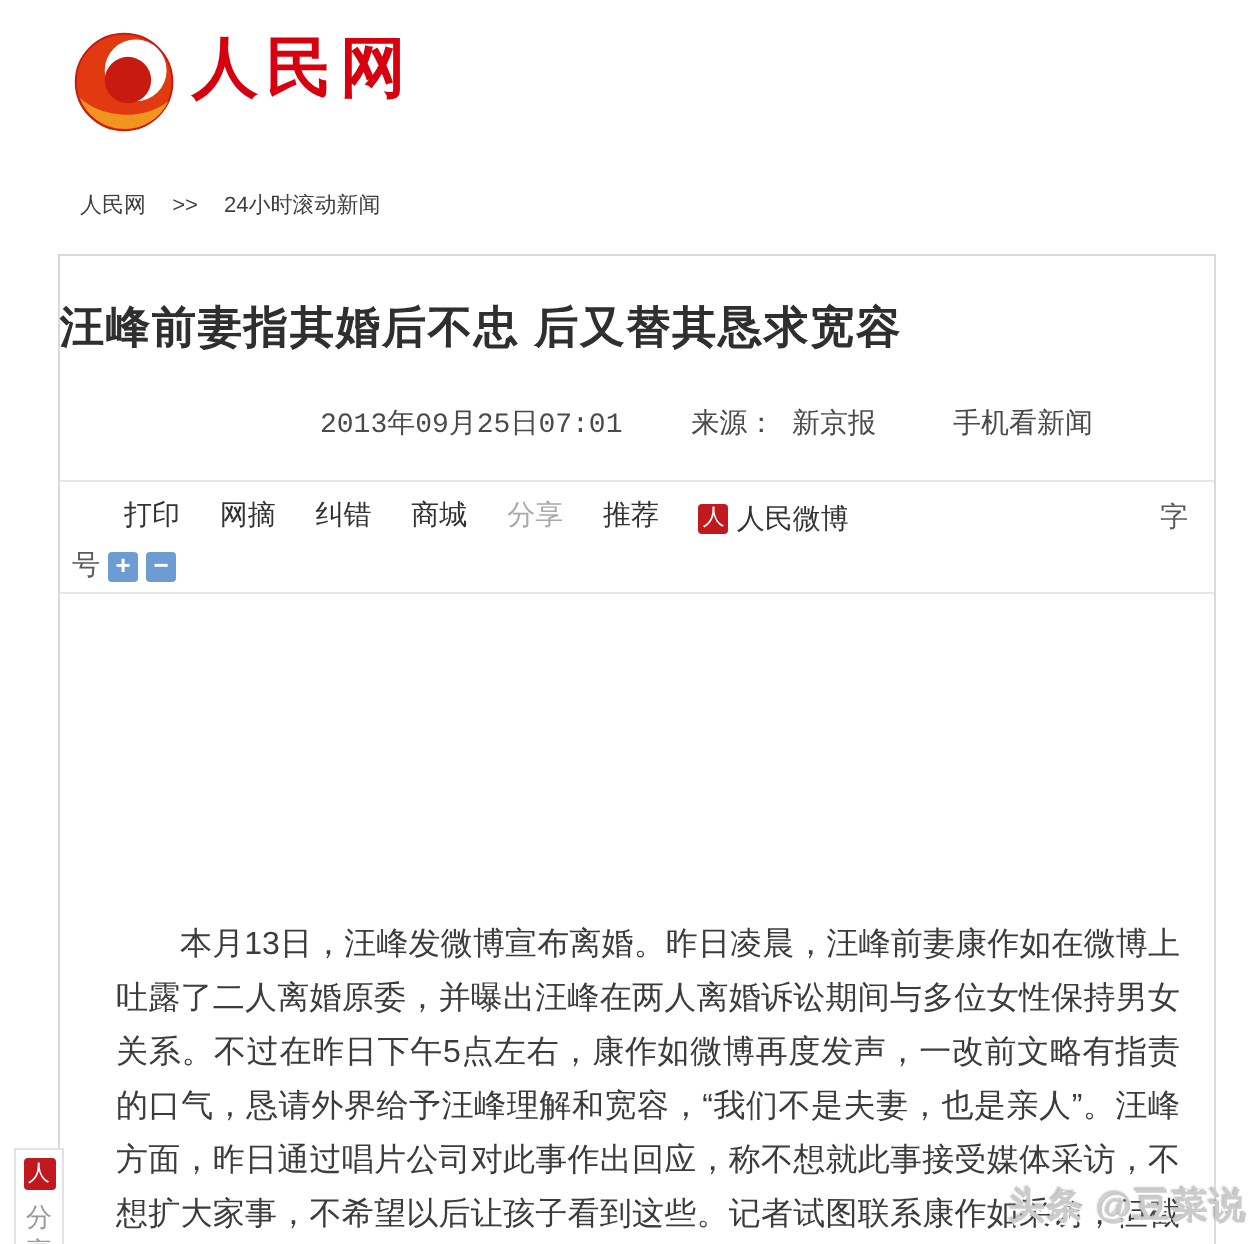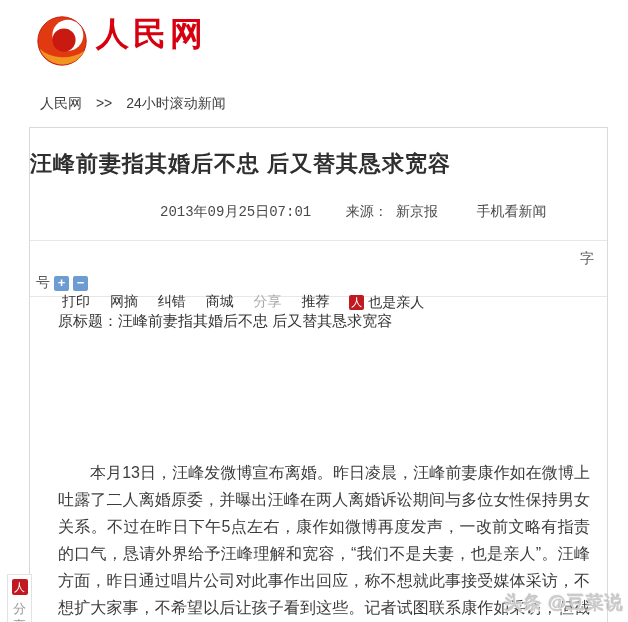--- a/index.html
+++ b/index.html
@@ -9,38 +9,38 @@
     font-family:"Liberation Sans","DejaVu Sans",sans-serif; color:#333;
   }
 
   
   .logo { position:absolute; left:34px; top:12px; display:flex; align-items:flex-start; cursor:pointer; }
   .logo-swoosh { width:58px; height:58px; }
   .logo-text { margin-left:4px; margin-top:2px; text-align:center; }
   .logo-cn { font-size:33px; font-weight:bold; color:#d7000f; letter-spacing:4px; line-height:40px; }
   .logo-en { font-size:15px; font-weight:bold; color:#d7000f; letter-spacing:1px; margin-top:-2px; }
 
-  .breadcrumb { position:absolute; left:40px; top:95px; font-size:14px; color:#3f3f3f; }
+  .breadcrumb { position:absolute; left:40px; top:95px; font-size:11px; color:#3f3f3f; }
   .breadcrumb span { margin-right:10px; }
   .crumb-link { cursor:pointer; }
 
   
   .article-box { position:absolute; left:29px; top:127px; width:579px; height:540px; border:1px solid #dadada; background:#fff; }
 
   .title { position:absolute; top:21px; left:0; right:0; text-align:left; font-size:22px; font-weight:bold; color:#2f2f2f; letter-spacing:1px; }
 
   .meta { position:absolute; top:75px; left:130px; font-size:14px; color:#4a4a4a; white-space:nowrap;font-family:Liberation Mono, monospace; }
   .meta .m-date { margin-right:26px; }
   .meta .m-srclabel { }
   .meta .m-src { margin-right:30px; cursor:pointer; }
   .meta .m-mobile { cursor:pointer; }
 
   
   .toolbar { position:absolute; top:112px; left:0; right:0; height:57px; border-top:1px solid #e7e7e7; border-bottom:1px solid #e7e7e7; }
-  .tb-row1 { position:absolute; top:8px; left:32px; font-size:14px; color:#333; white-space:nowrap;margin-top:44px; }
+  .tb-row1 { position:absolute; top:8px; left:32px; font-size:14px; color:#333; white-space:nowrap; }
   .tb-item { display:inline-block; margin-right:16px; cursor:pointer; }
   .tb-item.disabled { color:#a9a9a9; }
   .tb-weibo { display:inline-flex; align-items:center; cursor:pointer; }
   .weibo-ic { display:inline-block; width:15px; height:15px; background:#c01920; color:#fff; font-size:11px; line-height:15px; text-align:center; border-radius:2px; margin-right:4px; }
   .tb-zi { position:absolute; top:9px; right:13px; font-size:14px; color:#5a5a5a; }
   .tb-row2 { position:absolute; top:33px; left:6px; font-size:14px; color:#5a5a5a; display:flex; align-items:center; }
   .fs-btn { display:inline-block; width:15px; height:15px; background:#6d9cd3; color:#fff; font-size:13px; line-height:14px; text-align:center; border-radius:2px; margin-left:4px; cursor:pointer; font-weight:bold; }
 
   
   .orig-title { position:absolute; top:184px; left:28px; right:20px; font-size:15px; color:#333; }
@@ -93,32 +93,31 @@
   <div class="toolbar">
     <div class="tb-row1">
       <span class="tb-item">打印</span>
       <span class="tb-item">网摘</span>
       <span class="tb-item">纠错</span>
       <span class="tb-item">商城</span>
       <span class="tb-item disabled">分享</span>
       <span class="tb-item">推荐</span>
       <span class="tb-weibo">
         <span class="weibo-ic">人</span>
-        <span>也是亲人</span>
+        <span>人民微博</span>
       </span>
     </div>
     <span class="tb-zi">字</span>
     <div class="tb-row2">
       <span>号</span>
       <span class="fs-btn">+</span>
       <span class="fs-btn">−</span>
     </div>
   </div>
 
-  <div class="orig-title">原标题：汪峰前妻指其婚后不忠 后又替其恳求宽容</div>
 
   <p class="para para-2">本月13日，汪峰发微博宣布离婚。昨日凌晨，汪峰前妻康作如在微博上吐露了二人离婚原委，并曝出汪峰在两人离婚诉讼期间与多位女性保持男女关系。不过在昨日下午5点左右，康作如微博再度发声，一改前文略有指责的口气，恳请外界给予汪峰理解和宽容，“我们不是夫妻，也是亲人”。汪峰方面，昨日通过唱片公司对此事作出回应，称不想就此事接受媒体采访，不想扩大家事，不希望以后让孩子看到这些。记者试图联系康作如采访，但截至发稿未有回应。</p>
 
 </div>
 
 <div class="share-widget">
   <div class="share-ic">人</div>
   <div class="share-label">分享</div>
 </div>
 

